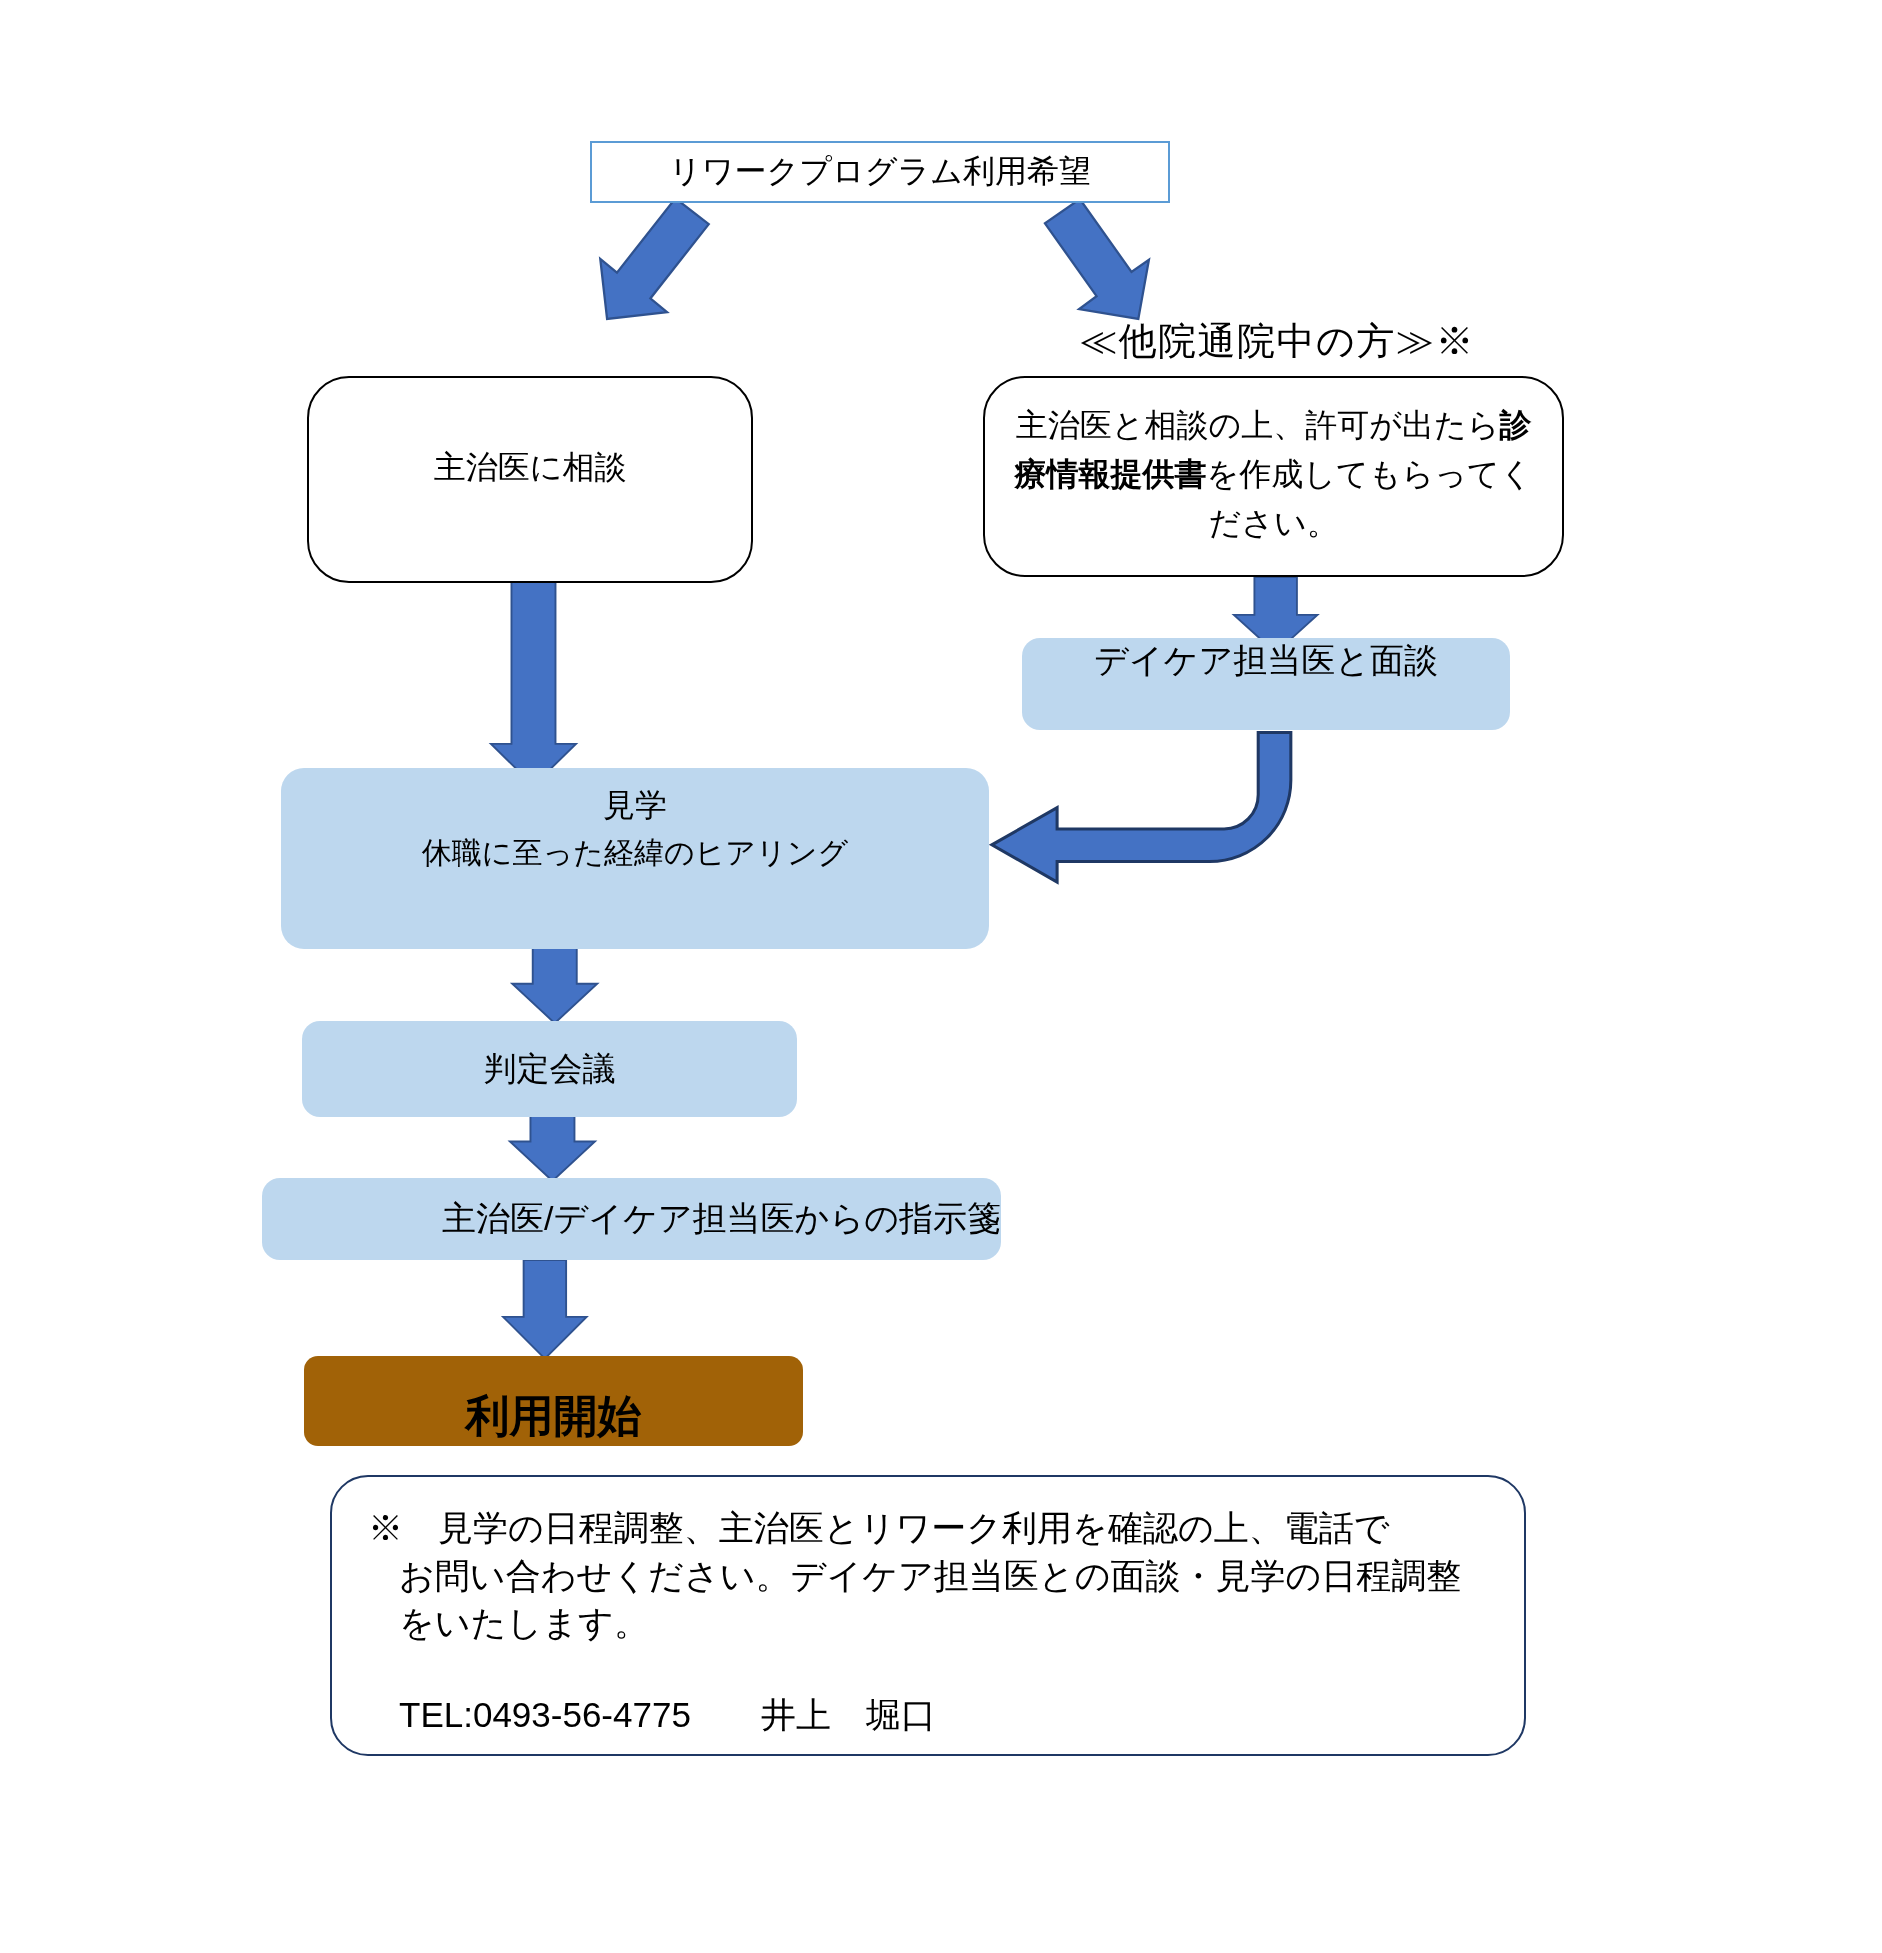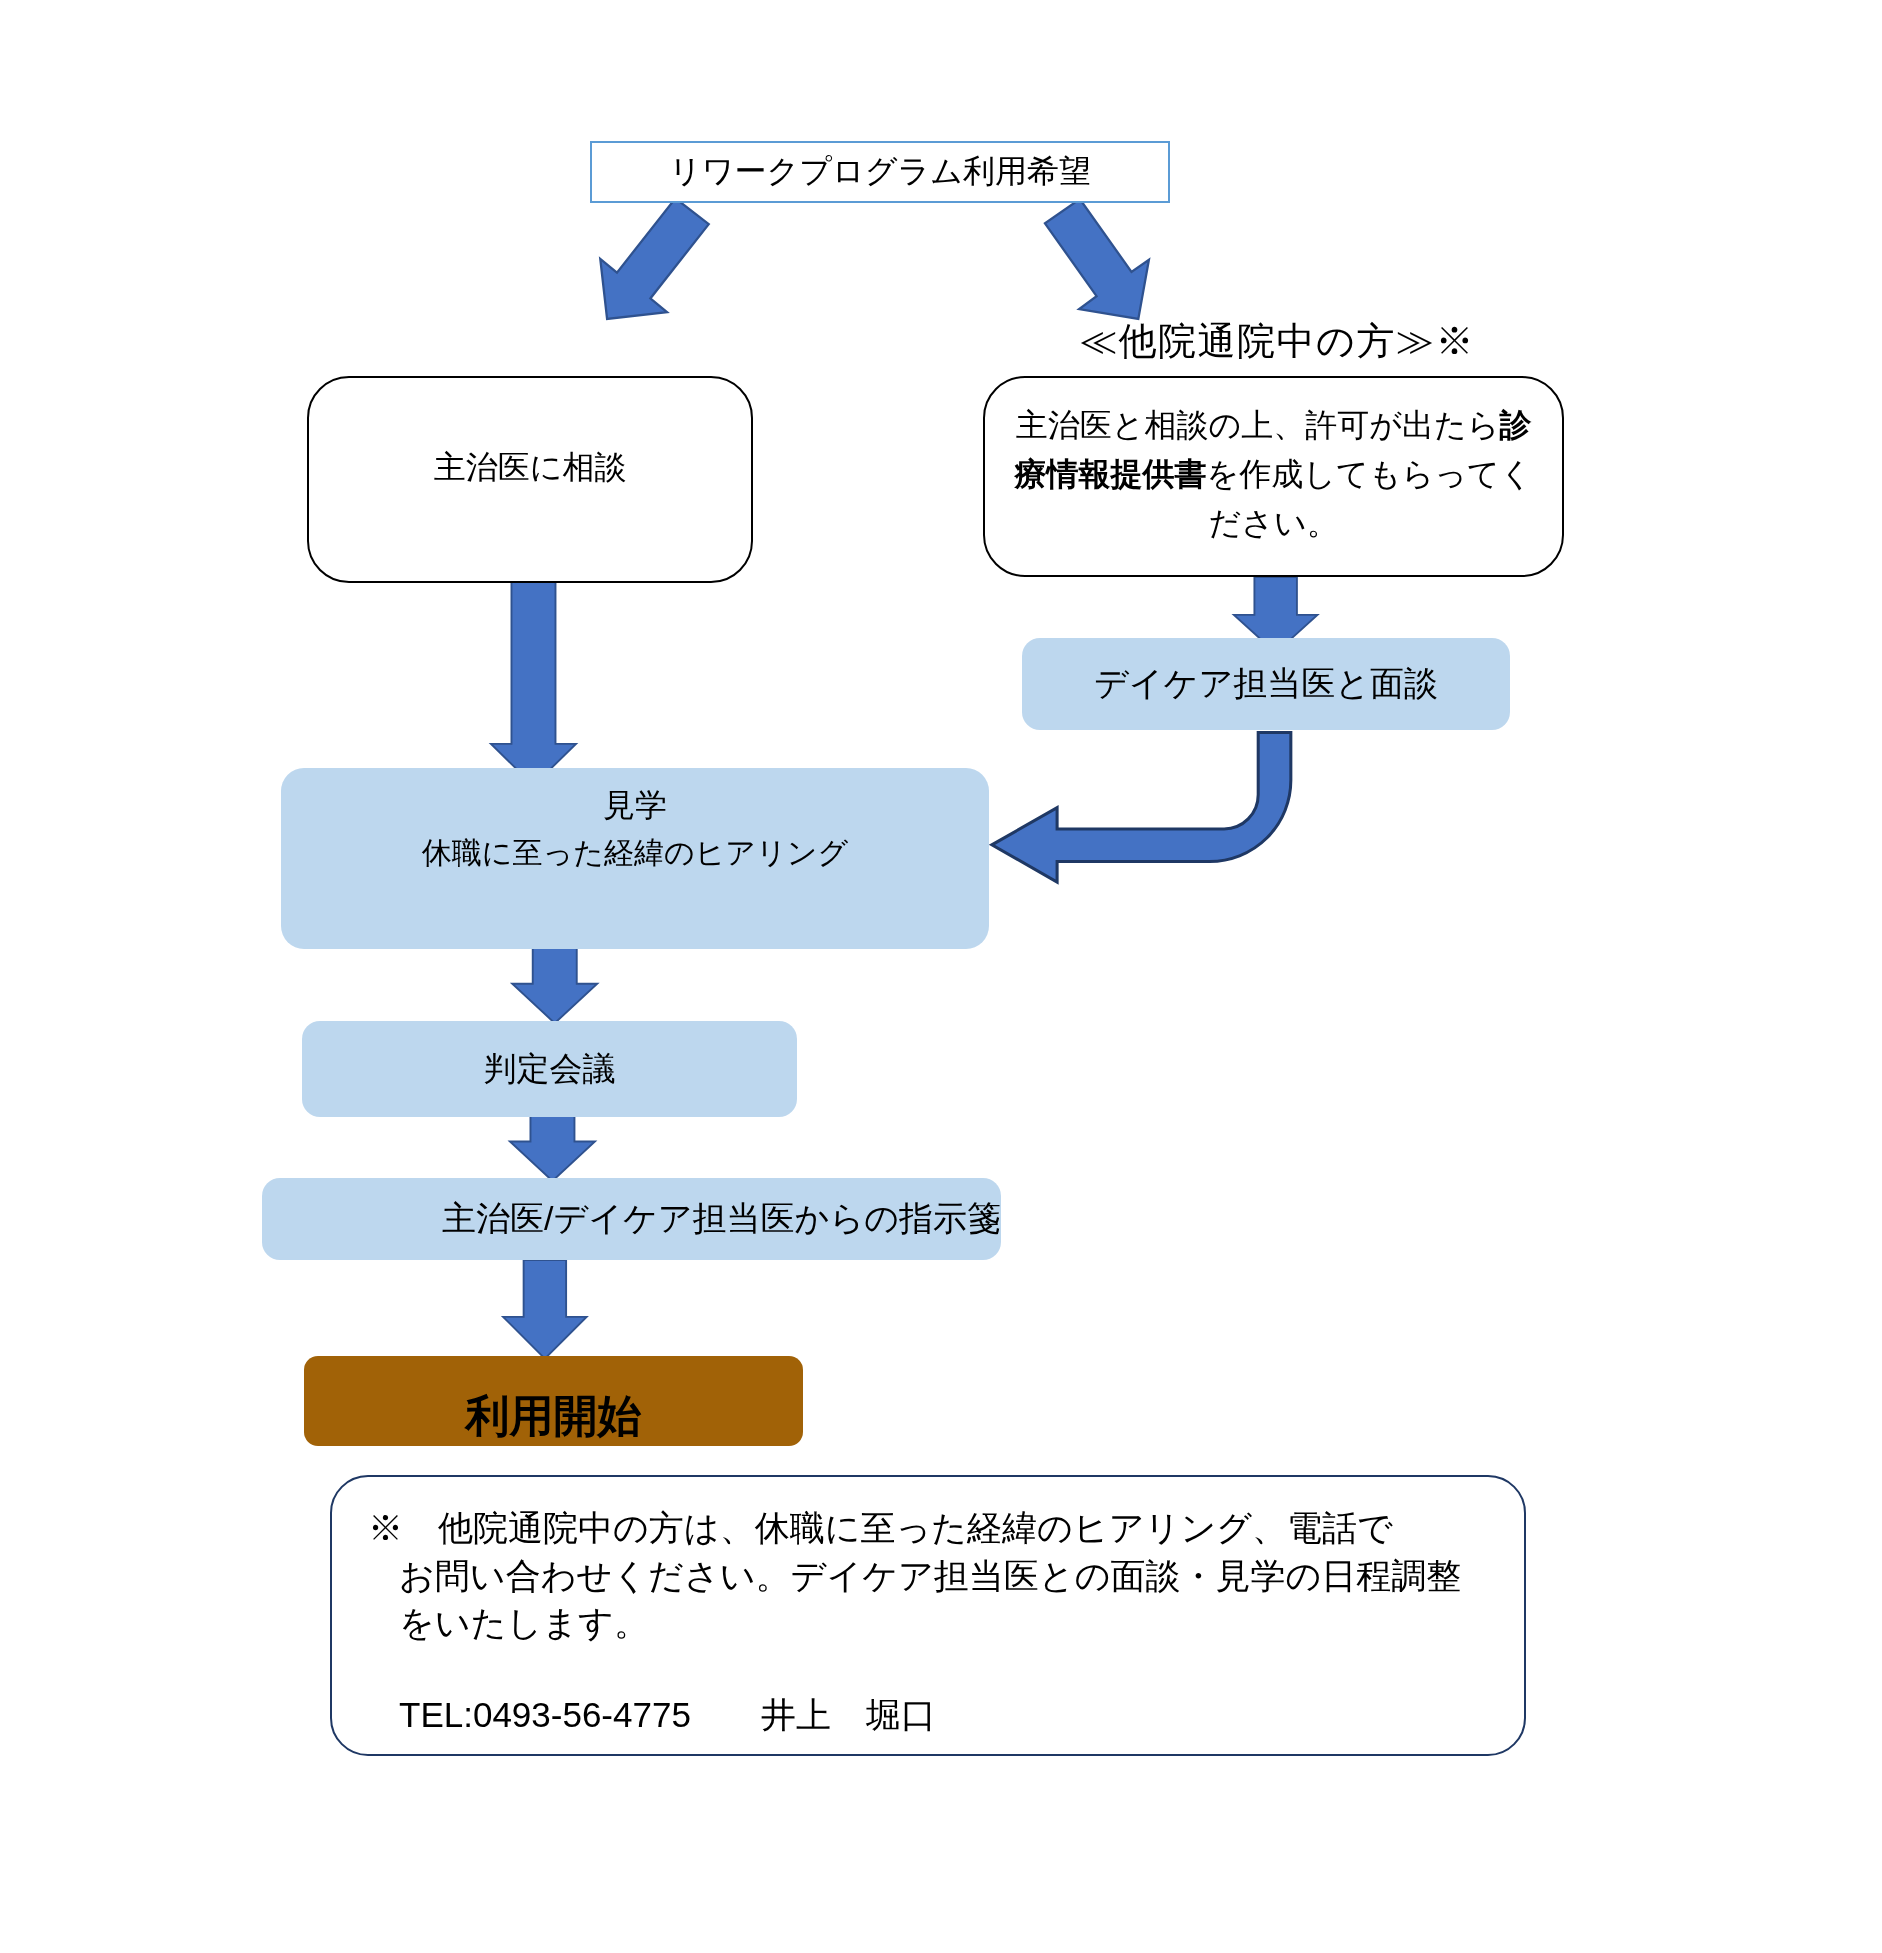--- a/index.html
+++ b/index.html
@@ -57,21 +57,21 @@
     font-size:32px;
     line-height:49px;
     text-align:center;
   }
   .lightbox{
     background:#BDD7EE;
     border-radius:18px;
   }
   .daycare-box{
     left:1022px;top:638px;width:488px;height:92px;
-    display:flex;align-items:center;justify-content:center;
+    display:flex;justify-content:center;
     font-size:34px;
   }
   .kengaku-box{
     left:281px;top:768px;width:708px;height:181px;
     border-radius:23px;
     text-align:center;
     padding-top:13.7px;
   }
   .kengaku-line1{font-size:32px;line-height:47px;}
   .kengaku-line2{font-size:30px;line-height:47px;}
@@ -166,20 +166,20 @@
 
   <div class="node lightbox shijisen-box">
     <span>主治医/デイケア担当医からの指示箋</span>
   </div>
 
   <div class="node riyou-box">
     <span>利用開始</span>
   </div>
 
   <div class="node note-box">
-    <div class="note-line note-l1">※　他院通院中の方は、休職に至った経緯のヒアリング、電話で</div>
+    <div class="note-line note-l1">※　見学の日程調整、主治医とリワーク利用を確認の上、電話で</div>
     <div class="note-line note-l2">お問い合わせください。デイケア担当医との面談・見学の日程調整</div>
     <div class="note-line note-l3">をいたします。</div>
     <div class="note-line note-l4">TEL:0493-56-4775　　井上　堀口</div>
   </div>
 
 </div>
 
 
 </body></html>

